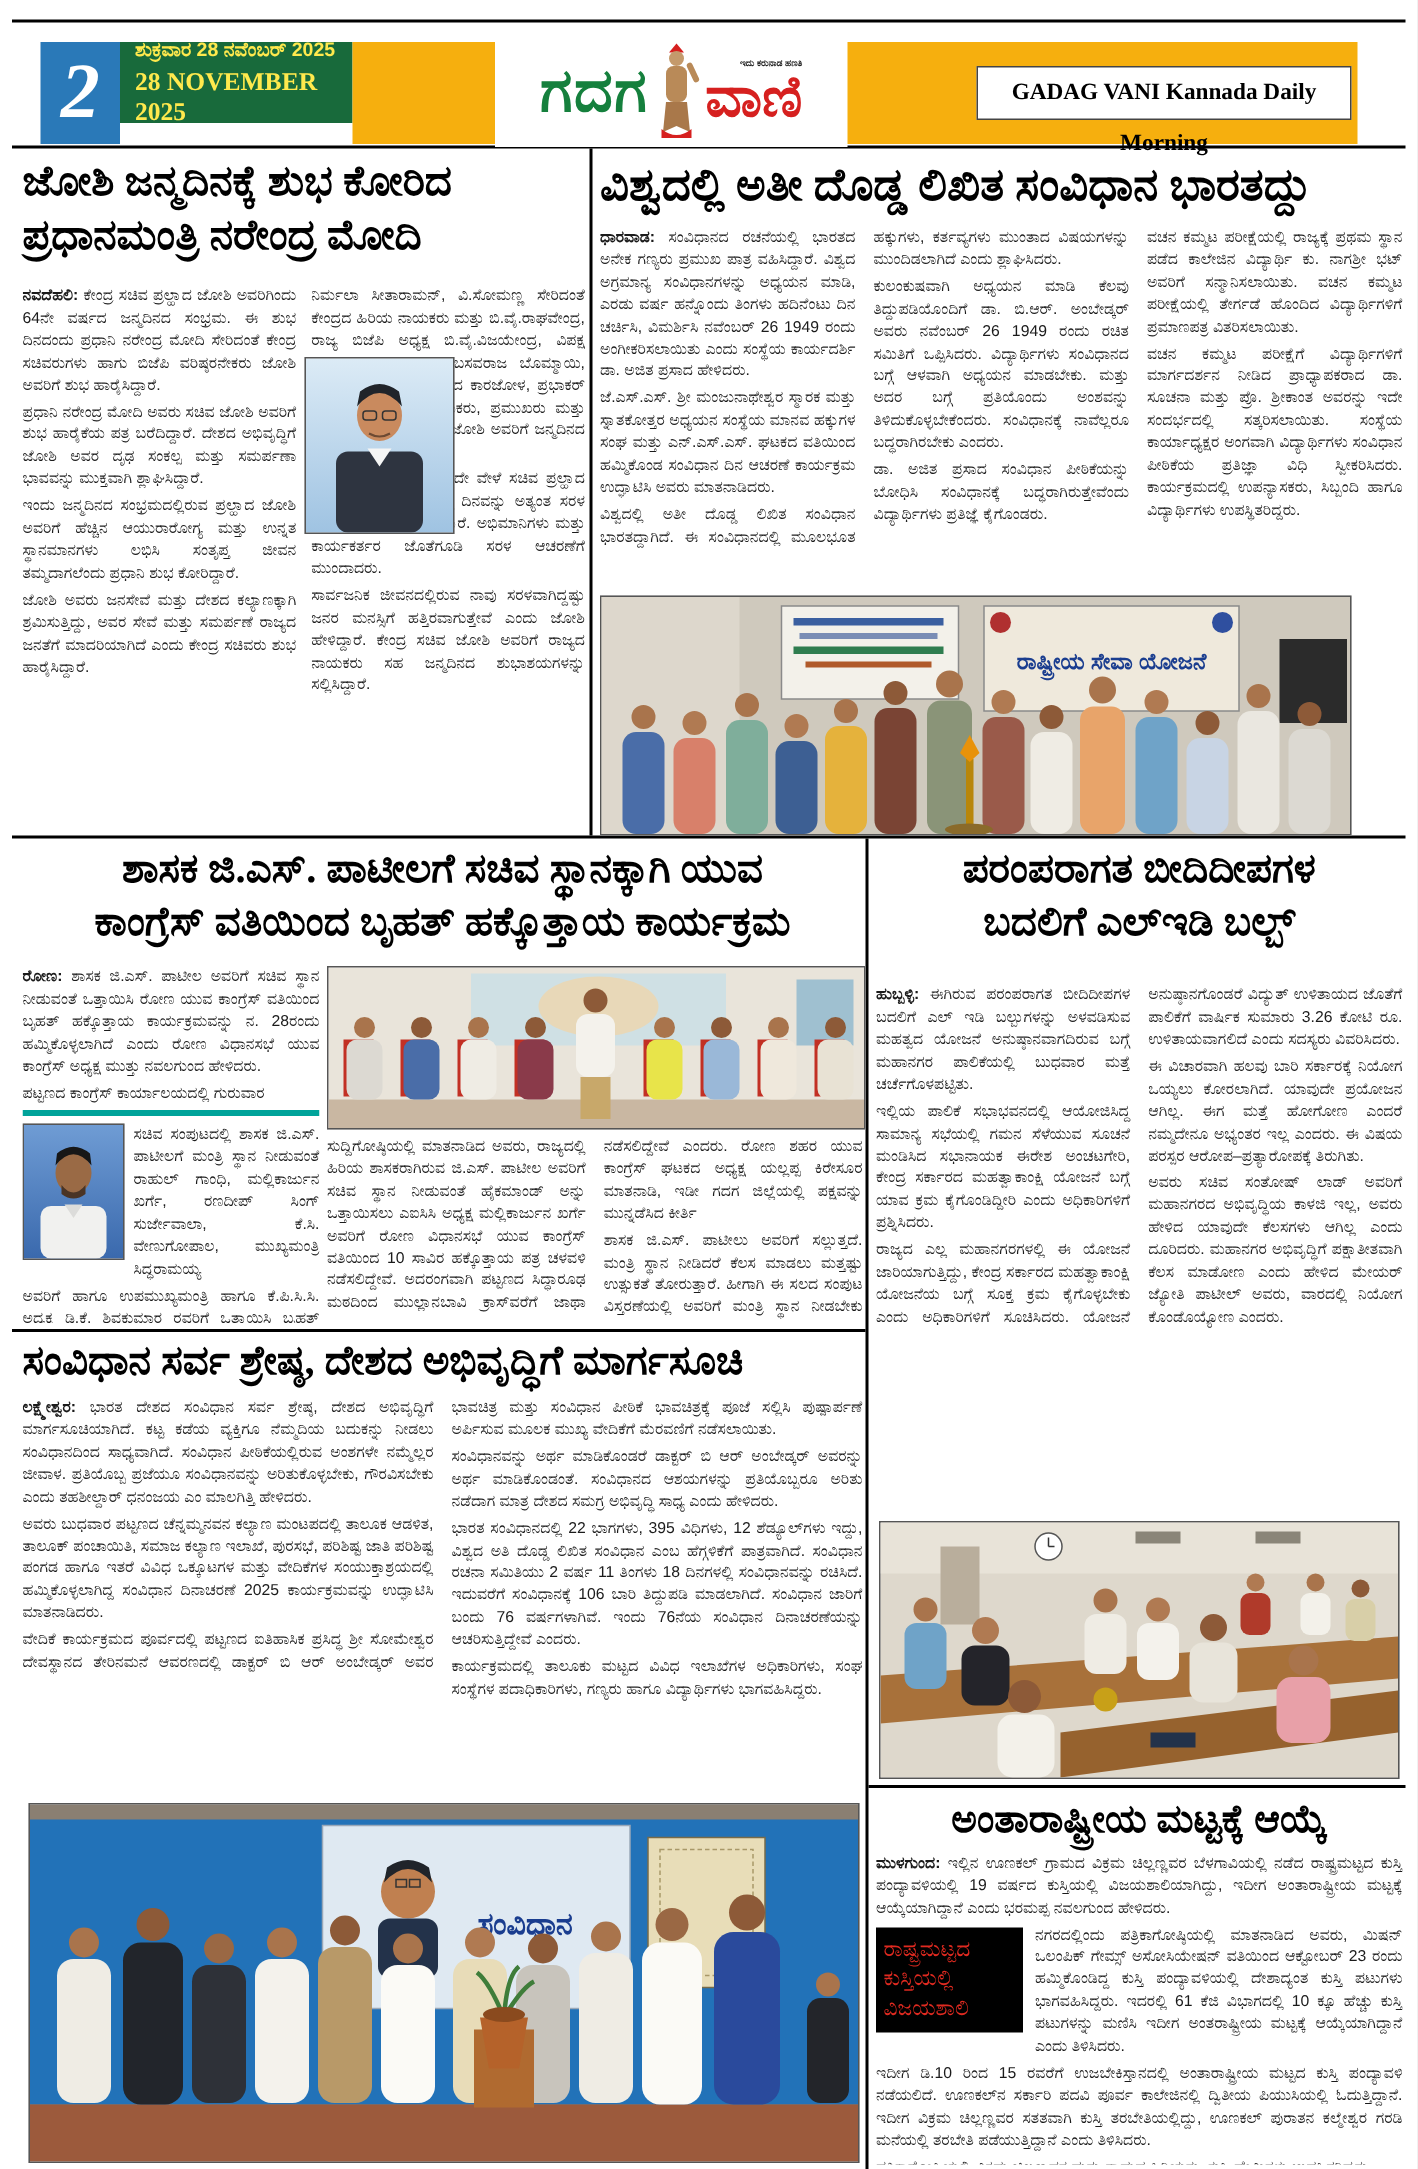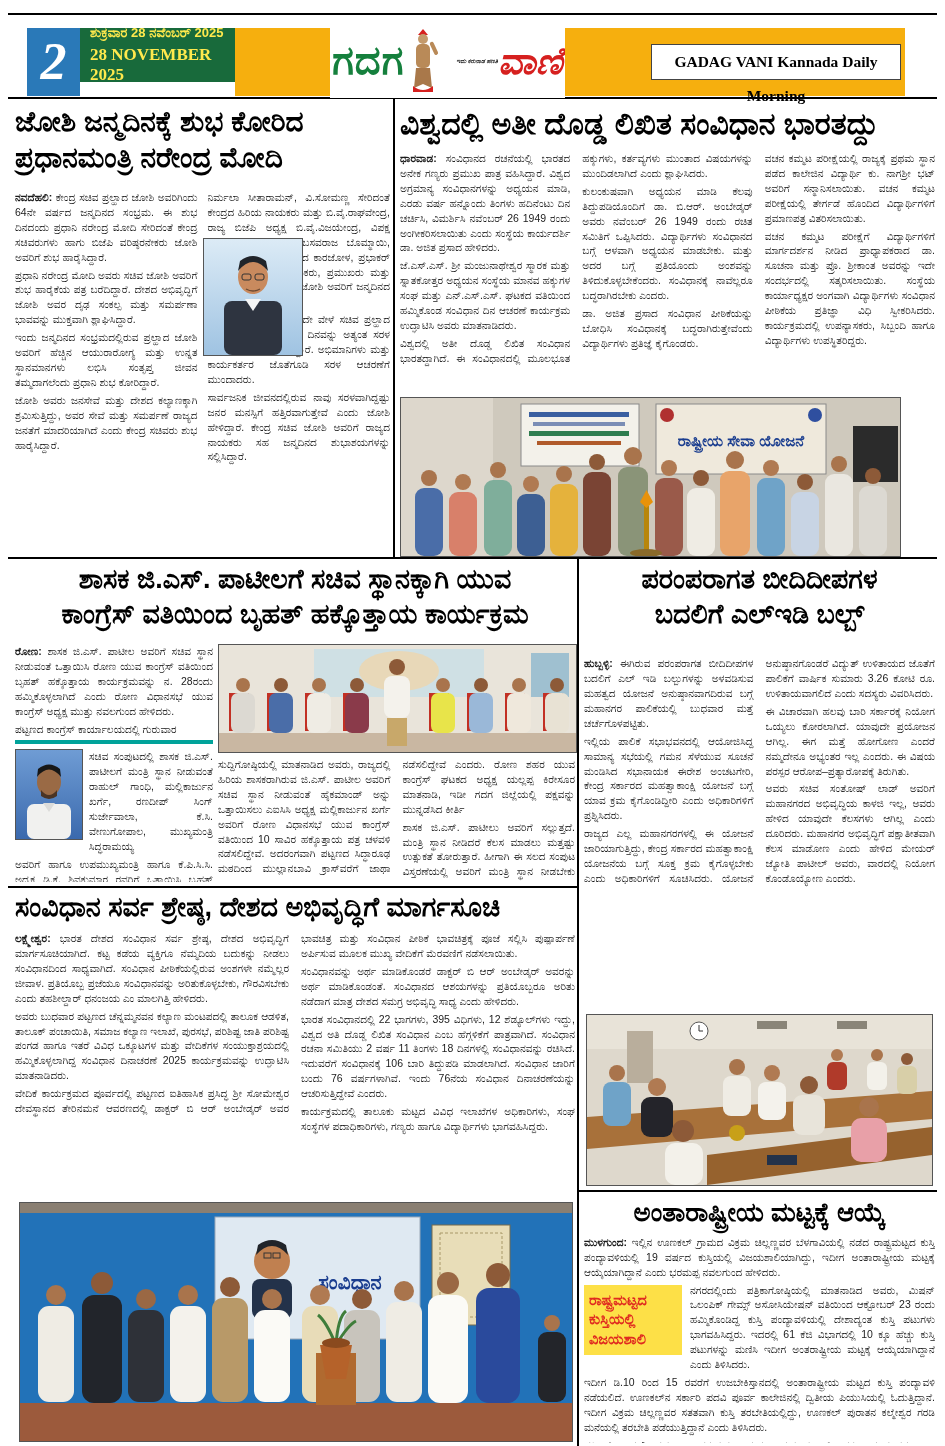--- a/index.html
+++ b/index.html
@@ -8,36 +8,36 @@
   
   .pgnum{position:absolute;left:27px;top:28px;width:53px;height:68px;background:#2a79b8;color:#fff;
          font-family:"Liberation Serif",serif;font-weight:bold;font-size:52px;line-height:68px;text-align:center;font-style:italic;}
   .datebox{position:absolute;left:80px;top:28px;width:155px;height:54px;background:#186a3b;color:#ffe94d;
          display:flex;flex-direction:column;justify-content:center;padding-left:10px;box-sizing:border-box;}
   .datebox .dk{font-size:13px;font-weight:bold;}
   .datebox .de{font-family:"Liberation Serif",serif;font-size:17px;font-weight:bold;margin-top:4px;}
   .goldL{position:absolute;left:235px;top:28px;width:95px;height:68px;background:#f6af0e;}
   .logoarea{position:absolute;left:330px;top:24px;width:235px;height:74px;background:#fff;display:flex;align-items:center;justify-content:center;gap:2px;}
   .logoL{font-size:40px;font-weight:bold;color:#15803d;letter-spacing:1px;}
-  .logoRwrap{display:flex;flex-direction:row;align-items:center;font-style:italic;}
+  .logoRwrap{display:flex;flex-direction:column;align-items:flex-end;}
   .tagline{font-size:6px;color:#222;font-weight:bold;margin-left:14px;}
   .logoR{font-size:38px;font-weight:bold;color:#d6201f;line-height:1;}
   .goldR{position:absolute;left:565px;top:28px;width:340px;height:68px;background:#f6af0e;display:flex;align-items:center;justify-content:flex-end;}
   .bannerbox{background:#fff;border:1px solid #444;margin-right:4px;width:248px;height:34px;line-height:34px;text-align:center;
          font-family:"Liberation Serif",serif;font-weight:bold;font-size:15.5px;color:#000;}
   
   .art{position:absolute;}
-  .hl{font-weight:bold;color:#000;line-height:1.3;font-family:Liberation Sans, sans-serif;}
+  .hl{font-weight:bold;color:#000;line-height:1.3;font-family:Liberation Serif, serif;}
   .bodytxt{font-size:10.5px;line-height:1.42;text-align:justify;color:#1b1b1b;}
   .bodytxt p{margin:0 0 3px 0;}
   .dl{font-weight:bold;}
   .subhead{font-weight:bold;}
   .photo{border:1px solid #555;display:block;background:#ccc;}
   .tealbar{height:4px;background:#00a39a;margin:4px 0 5px 0;}
-  .ybox{float:left;width:88px;background:#fde047;color:#e02a20;font-weight:bold;font-size:14.5px;
+  .ybox{float:left;width:88px;background:#000000;color:#e02a20;font-weight:normal;font-size:14.5px;
         line-height:1.35;padding:6px 5px;margin:2px 8px 2px 0;font-family:"DejaVu Sans",sans-serif;}
 </style>
 </head>
 <body>
 
 <div class="page">
 
   <div class="rule" style="left:8px;top:13px;width:929px;height:2px"></div>
   <div class="rule" style="left:8px;top:97px;width:929px;height:2px"></div>
 

